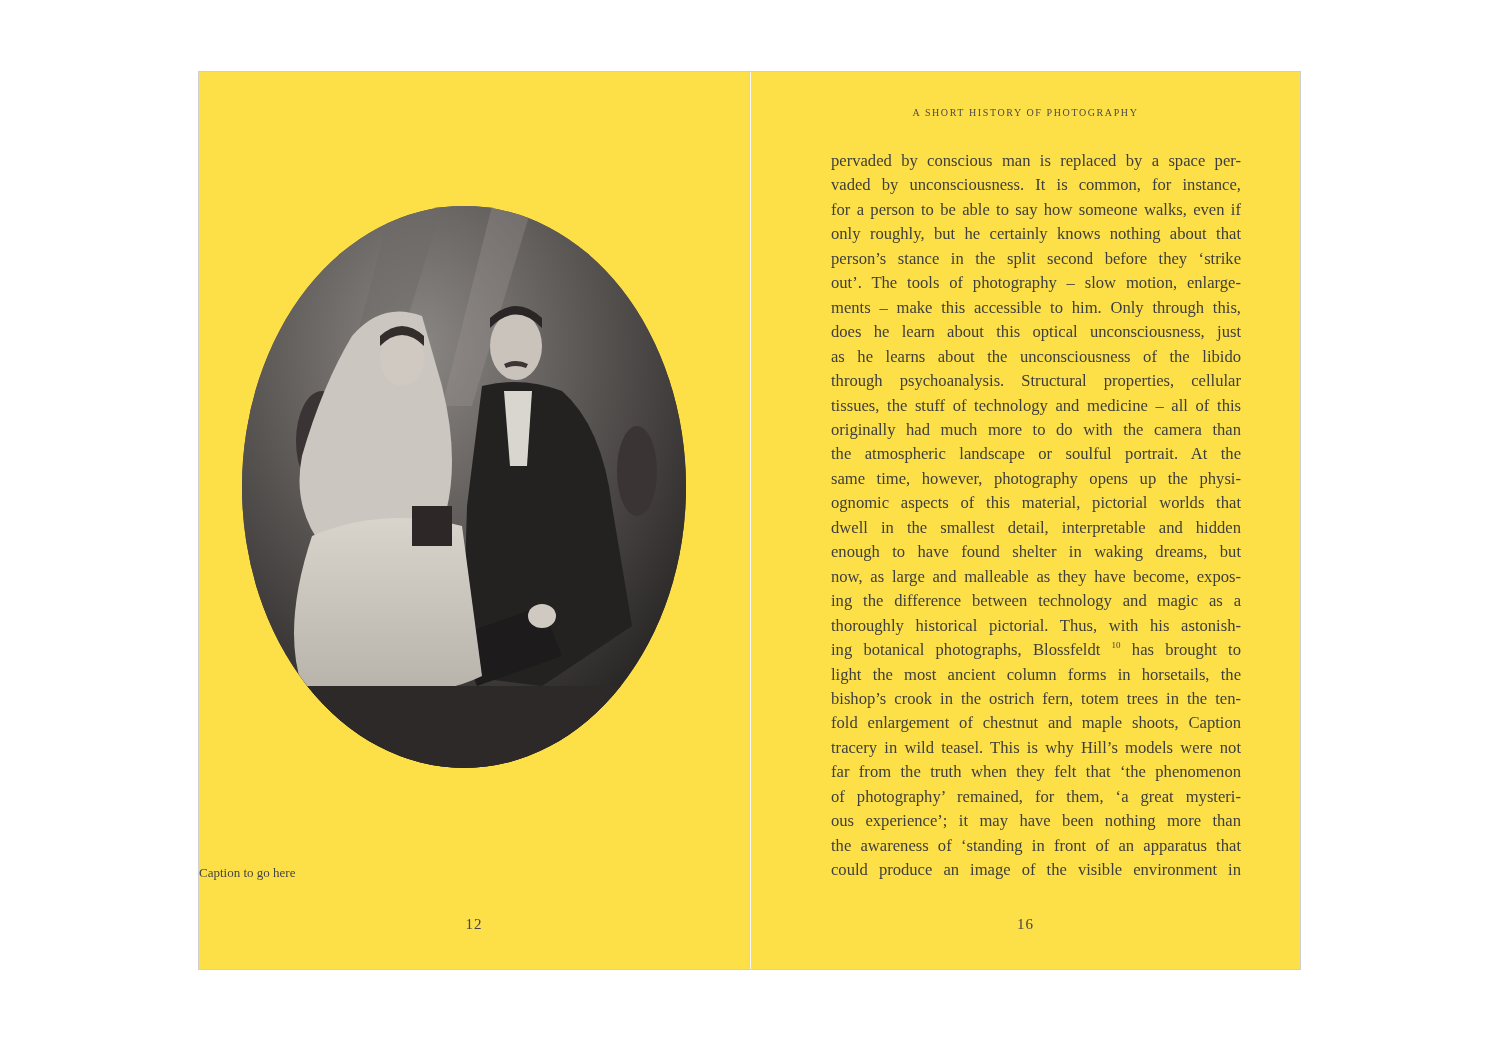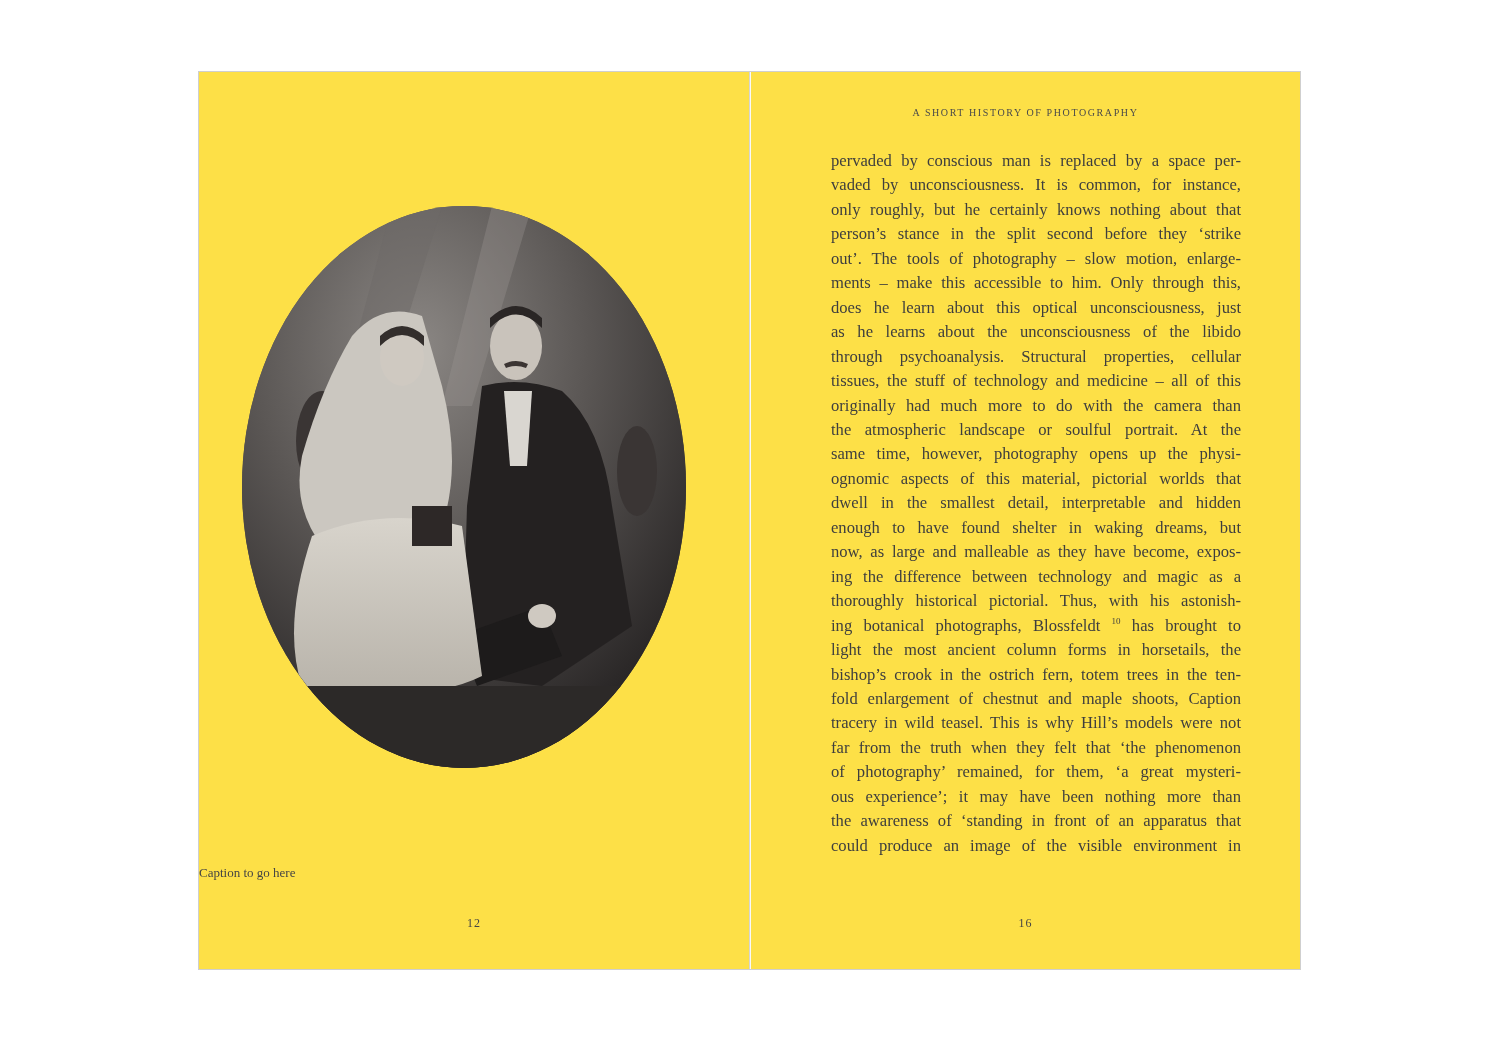--- a/index.html
+++ b/index.html
@@ -39,21 +39,21 @@
   .caption {
     position: absolute; left: 0; width: 100%;
     top: 793px; text-align: left;
     font-family: "Liberation Serif", "DejaVu Serif", serif;
     font-size: 13px; color: #444;
   }
   .folio {
     position: absolute; width: 100%; text-align: center;
     top: 844px;
     font-family: "Liberation Serif", "DejaVu Serif", serif;
-    font-size: 12px; letter-spacing: 1px; color: #444;
+    font-size: 15px; letter-spacing: 1px; color: #444;
   }
   .running-head {
     position: absolute; left: 0; width: 100%; top: 35px;
     text-align: center;
     font-family: "Liberation Serif", "DejaVu Serif", serif;
     font-size: 10px; letter-spacing: 1.6px; color: #4a4a4a;
   }
   .body-text {
     position: absolute; left: 80px; top: 77px; width: 410px;
     font-family: "Liberation Serif", "DejaVu Serif", serif;
@@ -123,20 +123,21 @@
     <div class="caption">Caption to go here</div>
     <div class="folio">12</div>
   </div>
 
   <div class="page right">
     <div class="running-head">A SHORT HISTORY OF PHOTOGRAPHY</div>
 
     <div class="body-text">
       <span class="line">pervaded by conscious man is replaced by a space per-</span>
       <span class="line">vaded by unconsciousness. It is common, for instance,</span>
+      <span class="line">for a person to be able to say how someone walks, even if</span>
       <span class="line">only roughly, but he certainly knows nothing about that</span>
       <span class="line">person’s stance in the split second before they ‘strike</span>
       <span class="line">out’. The tools of photography – slow motion, enlarge-</span>
       <span class="line">ments – make this accessible to him. Only through this,</span>
       <span class="line">does he learn about this optical unconsciousness, just</span>
       <span class="line">as he learns about the unconsciousness of the libido</span>
       <span class="line">through psychoanalysis. Structural properties, cellular</span>
       <span class="line">tissues, the stuff of technology and medicine – all of this</span>
       <span class="line">originally had much more to do with the camera than</span>
       <span class="line">the atmospheric landscape or soulful portrait. At the</span>

